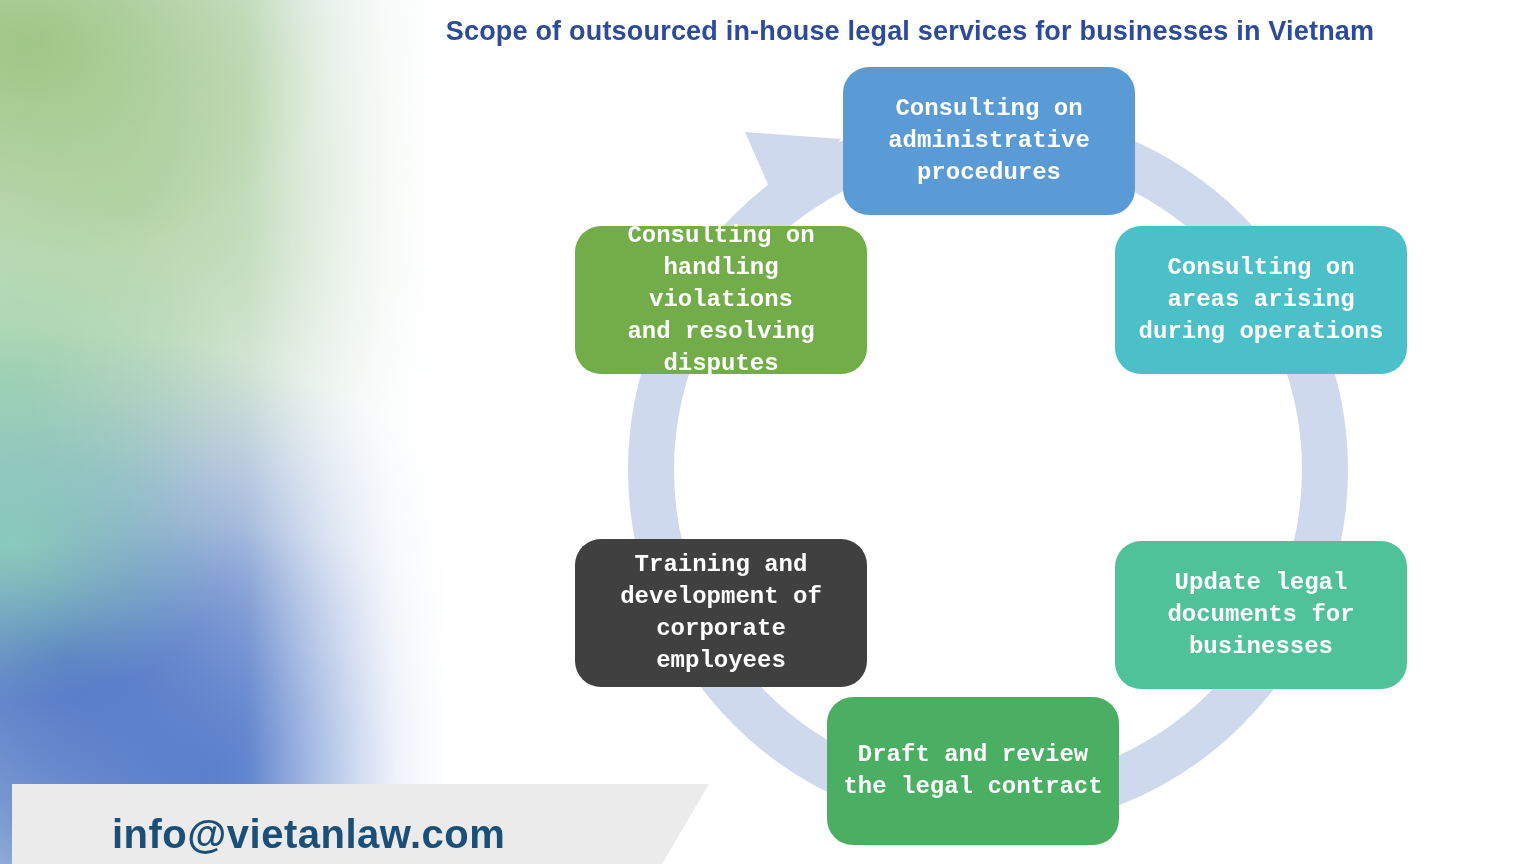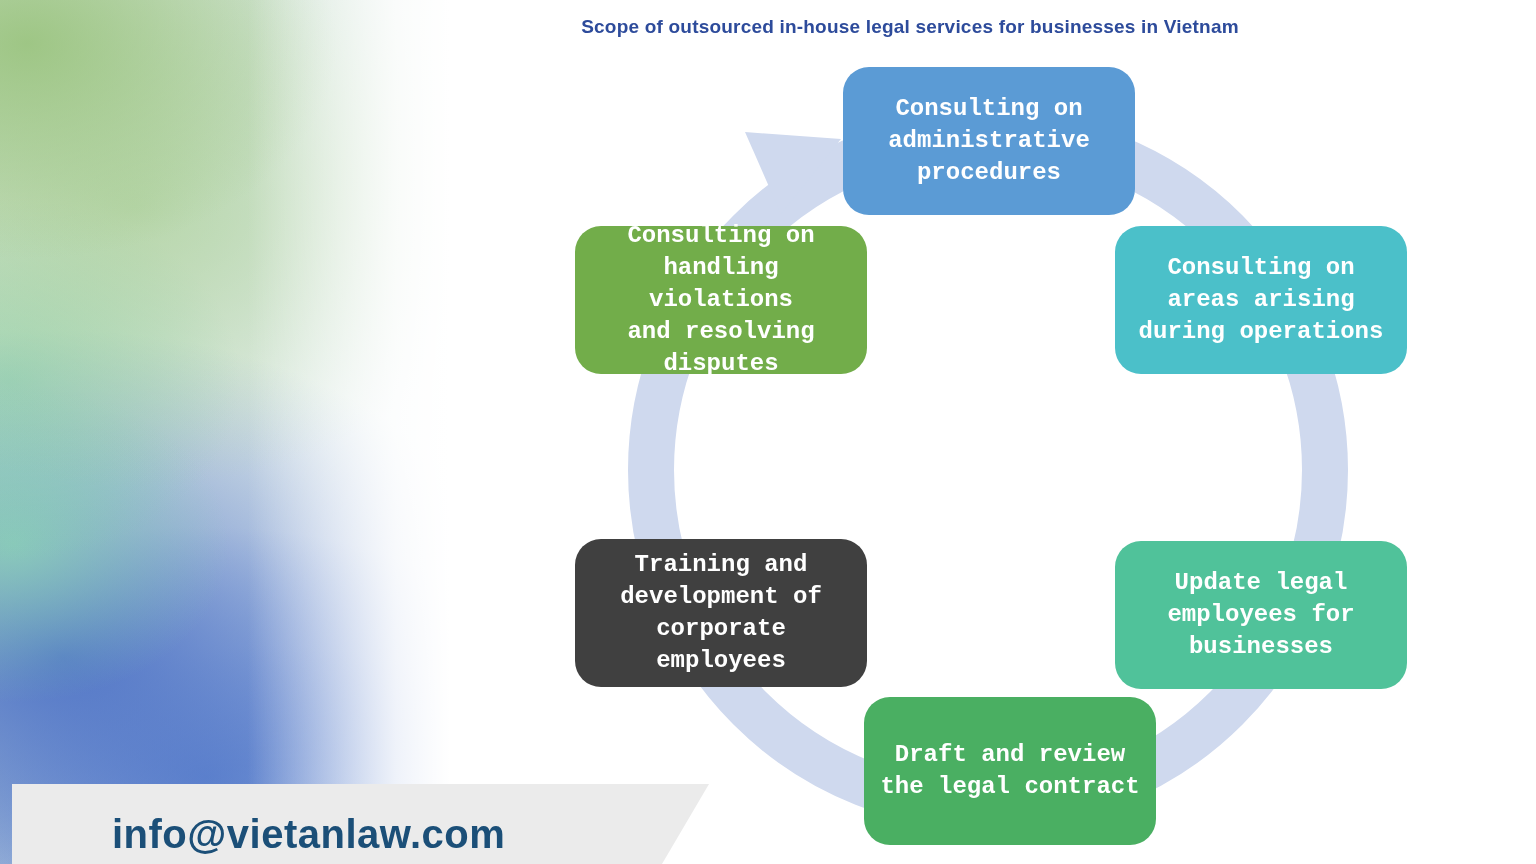--- a/index.html
+++ b/index.html
@@ -20,35 +20,35 @@
       radial-gradient(ellipse 420px 280px at 60% 99%, rgba(120,152,214,0.55), rgba(120,152,214,0) 75%),
       linear-gradient(115deg, #cfe2cd 0%, #d9e8df 38%, #ecf3f4 68%, #ffffff 100%);
   }
   .watercolor::after {
     content:""; position:absolute; inset:0;
     background:linear-gradient(to right, rgba(255,255,255,0) 55%, rgba(255,255,255,0.85) 88%, #ffffff 100%);
   }
 
   .page-title {
     position:absolute; left:380px; top:16px; width:1060px;
-    text-align:center; font-size:19px; font-weight:bold; letter-spacing:0.2px;
+    text-align:center; font-size:27px; font-weight:bold; letter-spacing:0.2px;
   }
 
   .ring-svg { position:absolute; left:0; top:0; width:1536px; height:864px; }
 
   .cycle-node {
     position:absolute; width:292px; height:148px; border-radius:26px;
     display:flex; align-items:center; justify-content:center; text-align:center;
     color:#ffffff; font-size:24px; font-weight:bold; line-height:1.33;
     white-space:pre-line; padding:8px 14px;font-family:Liberation Mono, monospace;
   }
   .node-top          { left:843px;  top:67px;  }
   .node-right-top    { left:1115px; top:226px; }
   .node-right-bottom { left:1115px; top:541px; }
-  .node-bottom       { left:864px;  top:697px;text-align:center; }
+  .node-bottom       { left:827px;  top:697px;text-align:center; }
   .node-left-bottom  { left:575px;  top:539px; }
   .node-left-top     { left:575px;  top:226px; }
 
   .footer-bar {
     position:absolute; left:12px; top:784px; width:700px; height:100px;
     clip-path:polygon(0 0, 697px 0, 650px 80px, 0 80px);
     display:flex; align-items:center;
   }
   .footer-email {
     margin-left:100px; font-size:40px; font-weight:bold; letter-spacing:0.5px;
@@ -70,21 +70,21 @@
 
   <div class="cycle-node node-top" style="background: rgb(91, 155, 213);">Consulting on
 administrative
 procedures</div>
 
   <div class="cycle-node node-right-top" style="background: rgb(75, 192, 201);">Consulting on
 areas arising
 during operations</div>
 
   <div class="cycle-node node-right-bottom" style="background: rgb(80, 194, 154);">Update legal
-employees for
+documents for
 businesses</div>
 
   <div class="cycle-node node-bottom" style="background: rgb(74, 175, 98);">Draft and review
 the legal contract</div>
 
   <div class="cycle-node node-left-bottom" style="background: #404040;">Training and
 development of
 corporate employees</div>
 
   <div class="cycle-node node-left-top" style="background: rgb(114, 173, 74);">Consulting on

